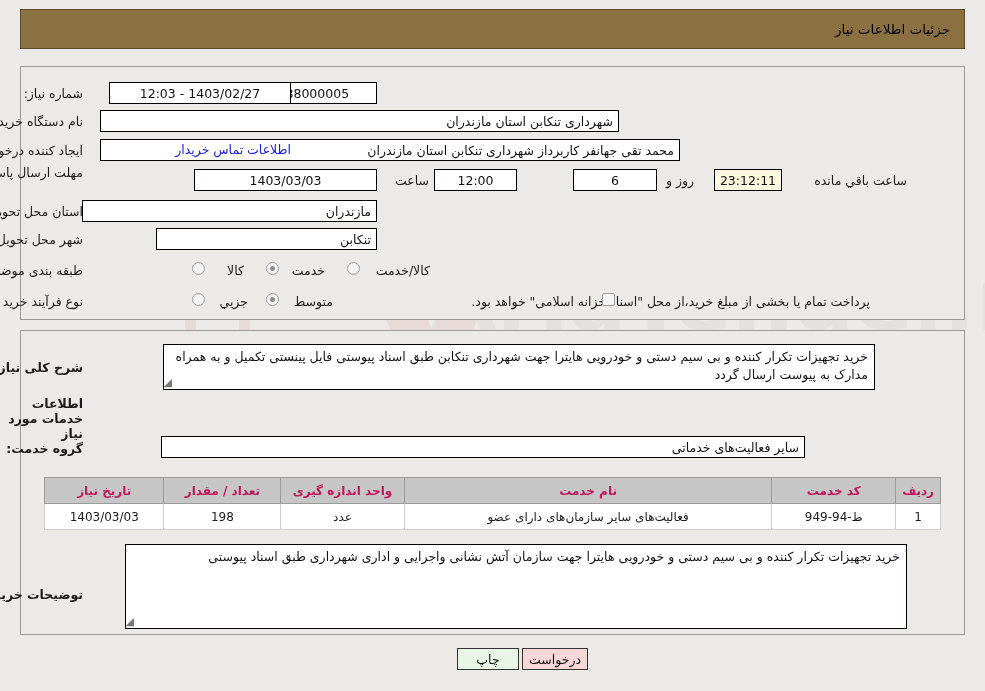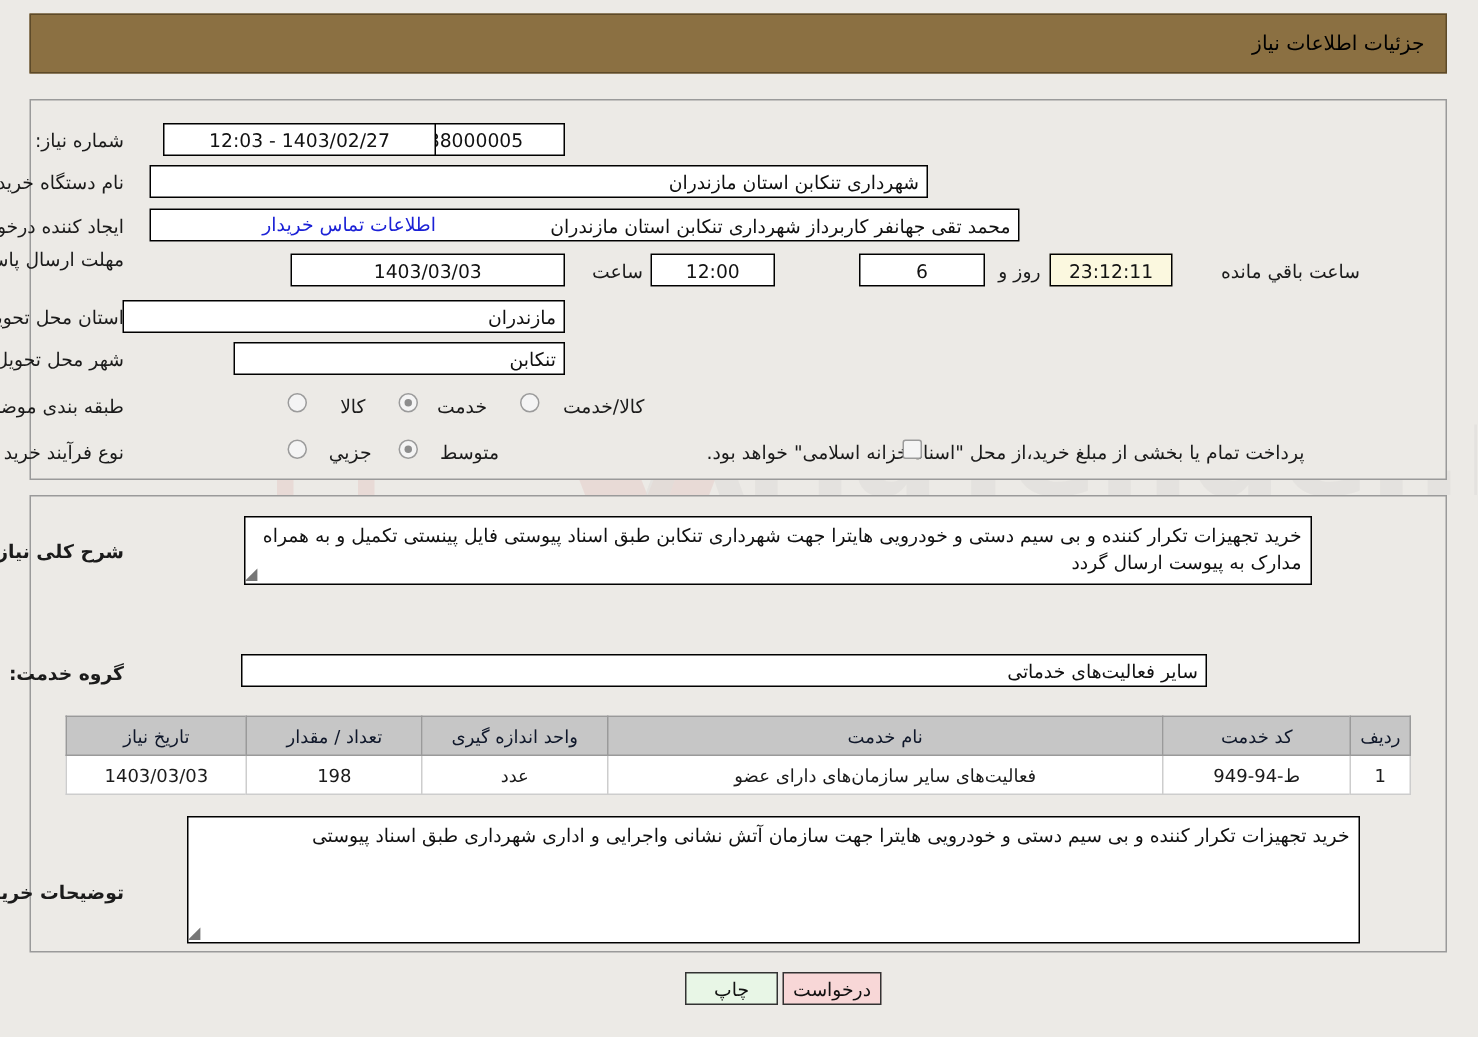--- a/index.html
+++ b/index.html
@@ -154,22 +154,22 @@
     position: absolute;
     border-collapse: collapse;
     font-size: 12px;
     background: #ffffff;
     z-index: 12;
     border: 1px solid #9a9a9a;
   }
   .tbl th {
     background: #c6c6c6;
     border: 1px solid #9a9a9a;
-    font-weight: normal;
-    color: #0f172a;
+    font-weight: bold;
+    color: #be185d;
     height: 26px;
     padding: 2px 6px;
     text-align: center;
     white-space: nowrap;
   }
   .tbl td {
     background: #ffffff;
     border: 1px solid #cdcdcd;
     height: 26px;
     padding: 2px 6px;
@@ -232,21 +232,21 @@
     <span>مهلت ارسال پاسخ: تا تاریخ:</span>
   </div>
   <div class="fld center" style="right:608px; top:169px; width:183px; height:22px;">1403/03/03</div>
 
   <div class="lbl" style="right:556px; top:173px;">ساعت</div>
   <div class="fld center" style="right:468px; top:169px; width:83px; height:22px;">12:00</div>
 
   <div class="fld center" style="right:328px; top:169px; width:84px; height:22px;">6</div>
   <div class="lbl" style="right:291px; top:173px;">روز و</div>
 
-  <div class="fld cream center" style="right:203px; top:169px; width:82px; height:22px;">23:12:11</div>
+  <div class="fld cream center" style="right:203px; top:169px; width:68px; height:22px;">23:12:11</div>
   <div class="lbl" style="right:78px; top:173px;">ساعت باقي مانده</div>
 
   <div class="lbl" style="right:902px; top:204px;">استان محل تحویل:</div>
   <div class="fld right" style="right:608px; top:200px; width:295px; height:22px;">مازندران</div>
 
   <div class="lbl" style="right:902px; top:232px;">شهر محل تحویل:</div>
   <div class="fld right" style="right:608px; top:228px; width:221px; height:22px;">تنکابن</div>
 
   <div class="lbl" style="right:902px; top:263px;">طبقه بندی موضوعی:</div>
 
@@ -269,20 +269,21 @@
 
   <div class="chk" style="right:370px; top:293px;"></div>
   <div class="lbl" style="right:115px; top:294px;">پرداخت تمام یا بخشی از مبلغ خرید،از محل "اسناد خزانه اسلامی" خواهد بود.</div>
 
   <div class="panel" id="panel-mid"></div>
 
   <div class="lbl lbl-bold" style="right:902px; top:360px;">شرح کلی نیاز:</div>
   <div class="ta" style="right:110px; top:344px; width:712px; height:46px;">خرید تجهیزات تکرار کننده و بی سیم دستی و خودرویی هایترا جهت شهرداری تنکابن طبق اسناد پیوستی فایل پینستی تکمیل و به همراه مدارک به پیوست ارسال گردد</div>
   <div class="ta-grip" style="right:813px; top:378px;">◢</div>
 
+  <div class="section-head" style="right:902px; top:396px;">اطلاعات خدمات مورد نیاز</div>
 
   <div class="lbl lbl-bold" style="right:902px; top:441px;">گروه خدمت:</div>
   <div class="fld right" style="right:180px; top:436px; width:644px; height:22px;padding-left:31px;">سایر فعالیت‌های خدماتی</div>
 
   <table class="tbl" style="right:44px; top:477px; width:897px;">
     <colgroup>
       <col style="width:34px">
         <col style="width:126px">
         <col style="width:374px">
       <col style="width:124px">

